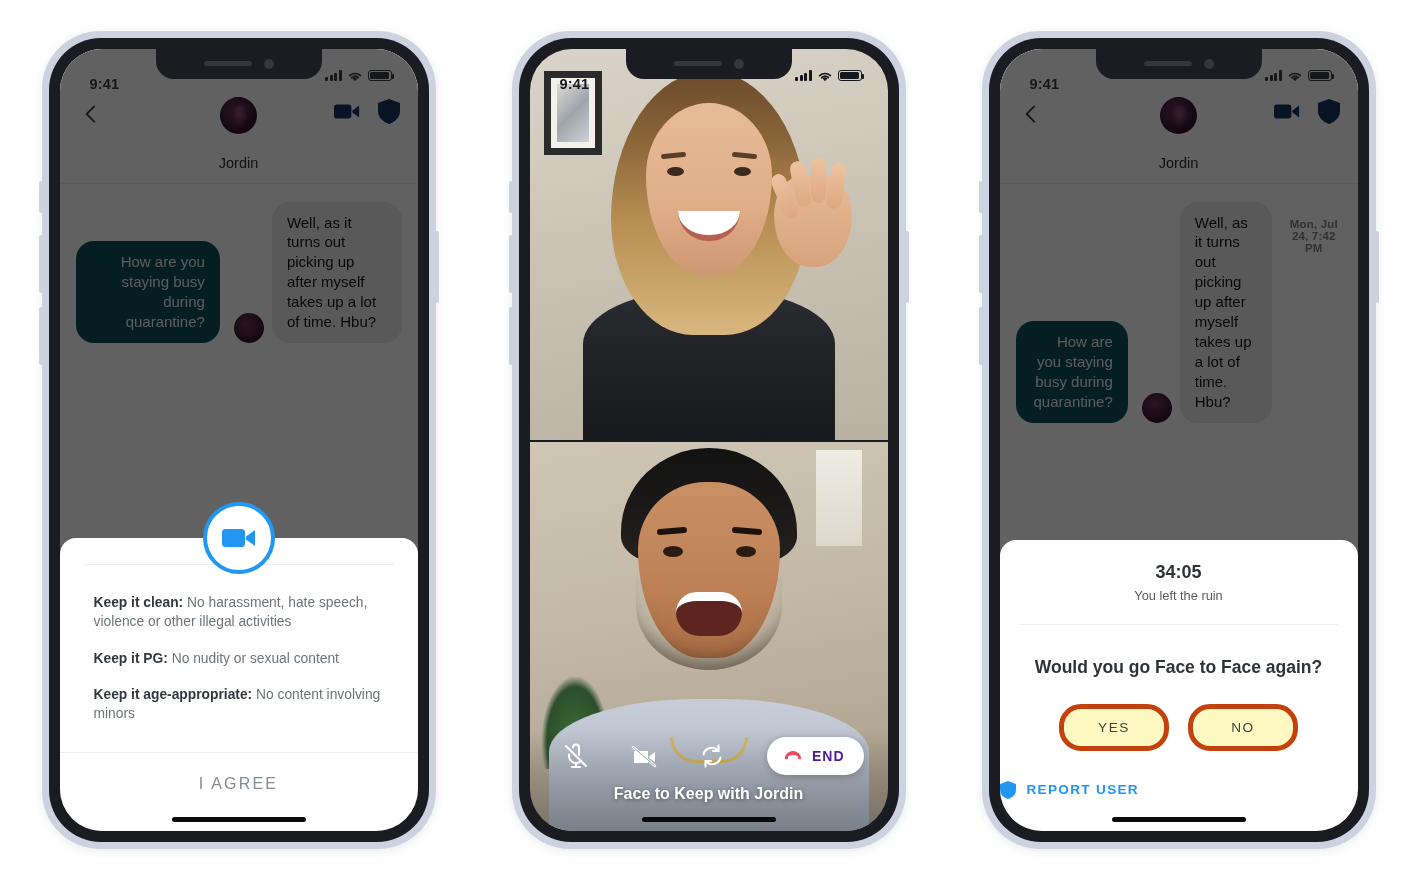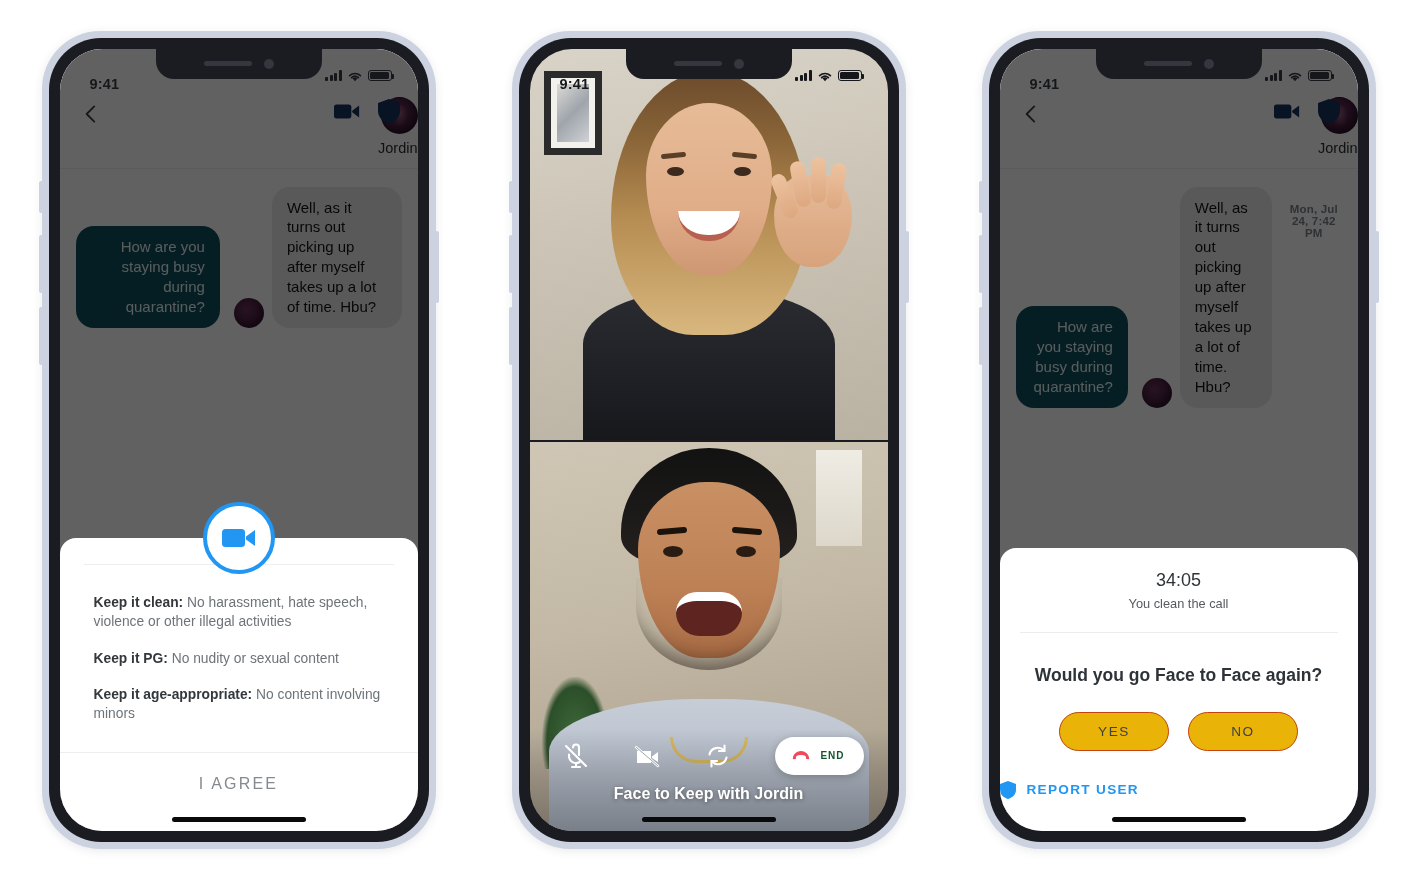--- a/index.html
+++ b/index.html
@@ -101,21 +101,21 @@
   .chat-screen { position: absolute; inset: 0; background: #ffffff; }
   .chat-header {
     padding: 44px 0 12px; position: relative; background: #fff;
     border-bottom: 1px solid #eceef1;
   }
   .chat-back {
     position: absolute; left: 18px; top: 52px;
     width: 26px; height: 26px;
   }
   .chat-back svg { width: 26px; height: 26px; }
-  .chat-avatar-wrap { display: flex; flex-direction: column; align-items: flex-end; gap: 6px; padding-top: 4px;}
+  .chat-avatar-wrap { display: flex; flex-direction: column; align-items: center; gap: 21px; padding-top: 4px;}
   .chat-avatar {
     width: 37px; height: 37px; border-radius: 50%;
     background: radial-gradient(circle at 42% 38%, #6d3358 0%, #4c2244 42%, #2d1028 75%, #1d0a1c 100%);
     border: 1px solid rgba(0,0,0,0.15);
     position: relative; overflow: hidden;
   }
   .chat-avatar::after {
     content:''; position:absolute; left:30%; top:22%; width:46%; height:62%;
     background: radial-gradient(ellipse at 50% 40%, rgba(180,120,150,0.55), rgba(90,40,70,0.05) 70%);
     border-radius: 50%;
@@ -170,29 +170,29 @@
   .rule b { color: #33383d; font-weight: 700; }
   .sheet-footer-divider { height: 1px; background: #eceef0; margin: 28px 0 0; }
   .agree-btn {
     display: block; width: 100%; text-align: center;
     padding: 22px 0 10px; font-size: 16px; letter-spacing: 2.2px;
     color: #848b90; background: none; border: 0; cursor: pointer;
     font-family: inherit;
   }
 
   
-  .fb-timer { text-align:center; font-size: 18px; font-weight: 400; color: #2f3438; padding-top: 22px; }
+  .fb-timer { text-align:center; font-size: 18px; font-weight: 700; color: #2f3438; padding-top: 22px; }
   .fb-sub   { text-align:center; font-size: 12.8px; color: #555b60; margin-top: 5px; }
   .fb-divider { height: 1px; background: #ececee; margin: 21px 20px 0; }
   .fb-q { text-align: center; font-size: 17.5px; font-weight: 700; color: #2e3338; padding: 32px 26px 0; }
   .fb-desc { text-align: center; font-size: 13.8px; line-height: 1.42; color: #6f757a; padding: 10px 36px 0; }
   .fb-btns { display: flex; justify-content: center; gap: 19px; padding: 26px 0 0; }
   .fb-btn {
-    width: 110px; padding: 11px 0; border-radius: 22px; border: 1px solid #c2410c;
-    background: #eab308; font-size: 13.6px; letter-spacing: 1.6px; color: #3d4247;
+    width: 110px; padding: 11px 0; border-radius: 22px; border: 5px solid #c2410c;
+    background: #fef9c3; font-size: 13.6px; letter-spacing: 1.6px; color: #3d4247;
     cursor: pointer; font-family: inherit; text-align: center;
   }
   .fb-report {
     display: flex; align-items: center; justify-content: center; gap: 11px;
     padding: 30px 0 4px; cursor: pointer; background:none; border:0; font-family: inherit;
   }
   .fb-report .label { color: #2196f3; font-size: 13.6px; font-weight: 700; letter-spacing: 1.3px; }
   .fb-report svg { width: 16px; height: 18px; }
 
   
@@ -306,21 +306,21 @@
   }
   .ctl-btn { background: none; border: 0; cursor: pointer; padding: 0; display:flex; align-items:center; justify-content:center; }
   .ctl-btn svg { width: 28px; height: 28px; }
   .ctl-spacer { flex: 1; }
   .end-btn {
     display: flex; align-items: center; gap: 9px;
     background: #ffffff; border: 0; border-radius: 22px;
     padding: 9px 19px 9px 16px; cursor: pointer; font-family: inherit;
     box-shadow: 0 2px 8px rgba(0,0,0,0.22);
   }
-  .end-btn .label { color: #14532d; font-size: 10px; font-weight: 700; letter-spacing: 1px; }
+  .end-btn .label { color: #4c1d95; font-size: 14px; font-weight: 700; letter-spacing: 1px; }
   .end-btn svg { width: 20px; height: 20px; }
   .call-caption {
     text-align: center; color: #ffffff; font-size: 16px; font-weight: 700;
     padding: 2px 0 22px; text-shadow: 0 1px 4px rgba(0,0,0,0.45);
   }
 </style>
 </head>
 <body>
 
 <div class="stage">
@@ -563,21 +563,21 @@
               <div class="bubble in">Well, as it turns out picking up after myself takes up a lot of time. Hbu?</div>
             </div>
             <div class="chat-timestamp">Mon, Jul 24, 7:42 PM</div>
           </div>
         </div>
 
         <div class="dim-overlay"></div>
 
         <div class="sheet">
           <div class="fb-timer">34:05</div>
-          <div class="fb-sub">You clean the call</div>
+          <div class="fb-sub">You left the ruin</div>
           <div class="fb-divider"></div>
           <div class="fb-q">Would you go Face to Face again?</div>
           <div class="fb-btns">
             <button class="fb-btn">YES</button>
             <button class="fb-btn">NO</button>
           </div>
           <button class="fb-report">
             <svg viewBox="0 0 16 18">
                 <path d="M8 0 L16 3 V9 C16 13.8 11.7 16.9 8 18 C4.3 16.9 0 13.8 0 9 V3 Z" fill="#2196f3"></path>
               </svg>

